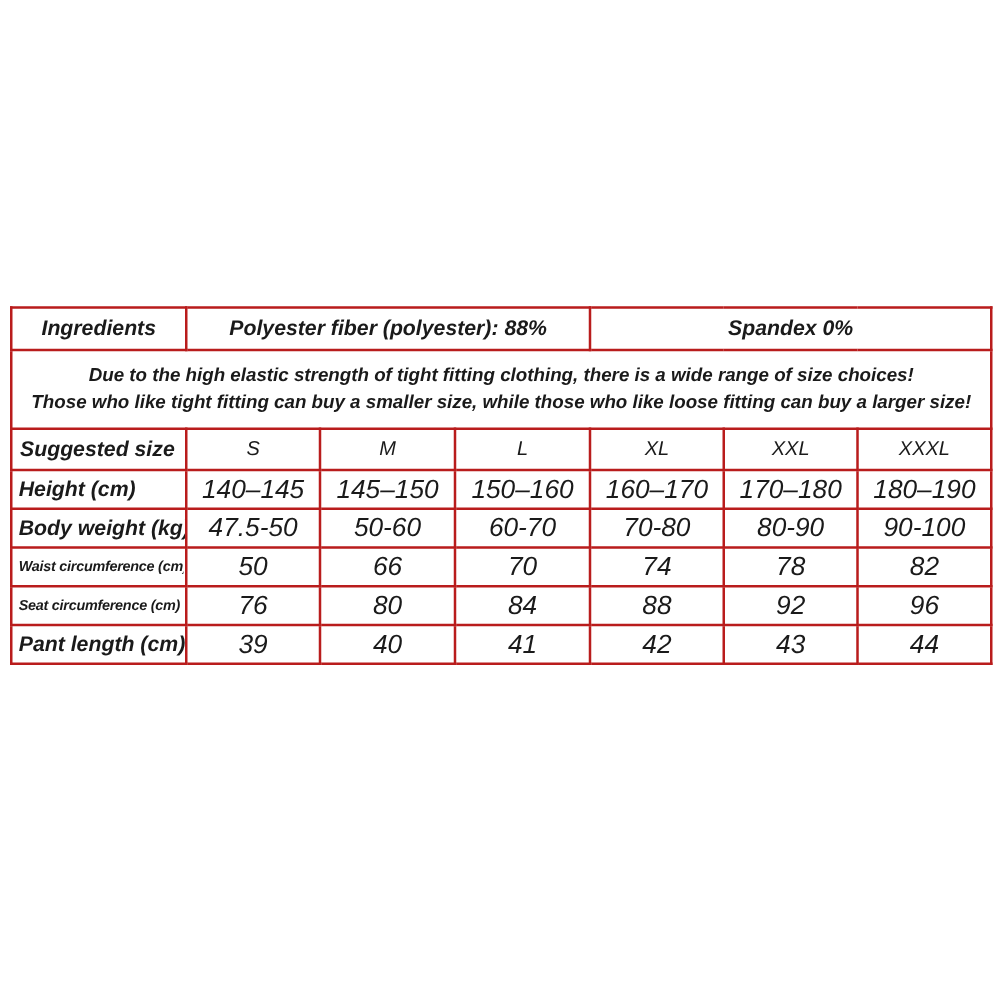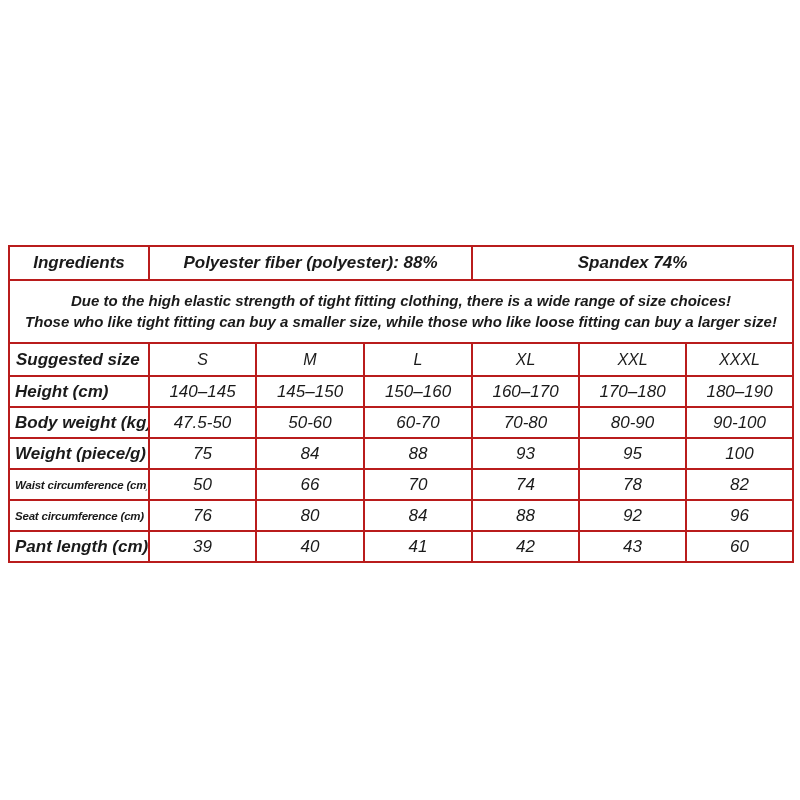--- a/index.html
+++ b/index.html
@@ -49,42 +49,42 @@
     font-weight: 600;
     text-align: left;
     padding-left: 5px;
   }
   tr.data-row td.row-label.small-label {
     font-size: 11.5px;
     font-weight: 700;
     letter-spacing: -0.2px;
     border-radius: 13px;
   }
-  tr.data-row td.value-cell { font-size: 17px; font-weight: 400; margin-left: 30px; }
+  tr.data-row td.value-cell { font-size: 21px; font-weight: 400; margin-left: 30px; }
 </style>
 </head>
 <body>
 
 <div class="canvas">
   <table class="size-chart">
     <colgroup>
       <col style="width:140px">
       <col style="width:107px">
       <col style="width:108px">
       <col style="width:108px">
       <col style="width:107px">
       <col style="width:107px">
       <col style="width:107px">
     </colgroup>
 
     <tbody>
         <tr class="ingredients-row">
       <td>Ingredients</td>
       <td colspan="3">Polyester fiber (polyester): 88%</td>
-      <td colspan="3">Spandex 74%</td>
+      <td colspan="3">Spandex 0%</td>
     </tr>
 
     <tr class="note-row">
       <td colspan="7">
         <div>Due to the high elastic strength of tight fitting clothing, there is a wide range of size choices!</div>
         <div>Those who like tight fitting can buy a smaller size, while those who like loose fitting can buy a larger size!</div>
       </td>
     </tr>
 
     <tr class="header-row">
@@ -110,29 +110,20 @@
     <tr class="data-row">
       <td class="row-label">Body weight (kg)</td>
       <td class="value-cell">47.5-50</td>
       <td class="value-cell">50-60</td>
       <td class="value-cell">60-70</td>
       <td class="value-cell">70-80</td>
       <td class="value-cell">80-90</td>
       <td class="value-cell">90-100</td>
     </tr>
 
-    <tr class="data-row">
-      <td class="row-label">Weight (piece/g)</td>
-      <td class="value-cell">75</td>
-      <td class="value-cell">84</td>
-      <td class="value-cell">88</td>
-      <td class="value-cell">93</td>
-      <td class="value-cell">95</td>
-      <td class="value-cell">100</td>
-    </tr>
 
     <tr class="data-row">
       <td class="row-label small-label">Waist circumference (cm)</td>
       <td class="value-cell">50</td>
       <td class="value-cell">66</td>
       <td class="value-cell">70</td>
       <td class="value-cell">74</td>
       <td class="value-cell">78</td>
       <td class="value-cell">82</td>
     </tr>
@@ -147,17 +138,17 @@
       <td class="value-cell">96</td>
     </tr>
 
     <tr class="data-row">
       <td class="row-label">Pant length (cm)</td>
       <td class="value-cell">39</td>
       <td class="value-cell">40</td>
       <td class="value-cell">41</td>
       <td class="value-cell">42</td>
       <td class="value-cell">43</td>
-      <td class="value-cell">60</td>
+      <td class="value-cell">44</td>
     </tr>
   </tbody>
     </table>
 </div>
 
 </body></html>

